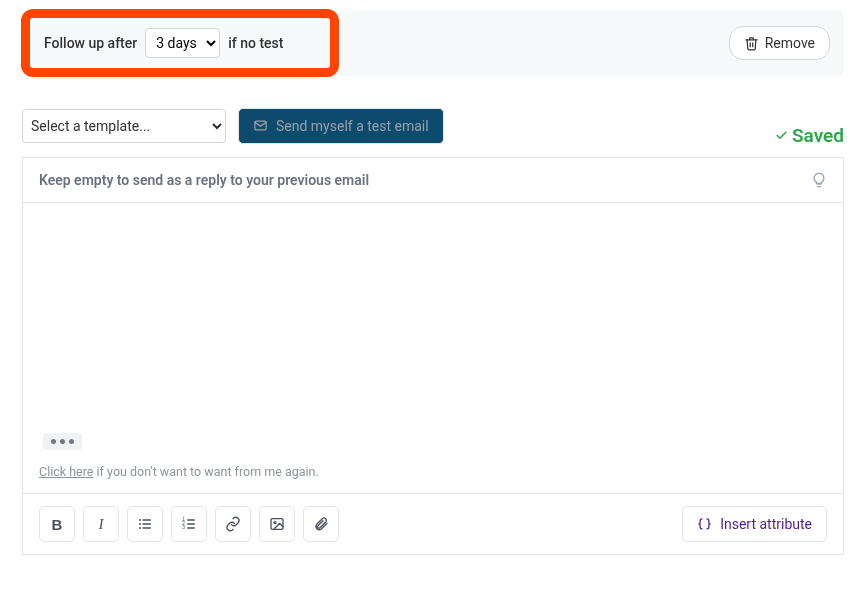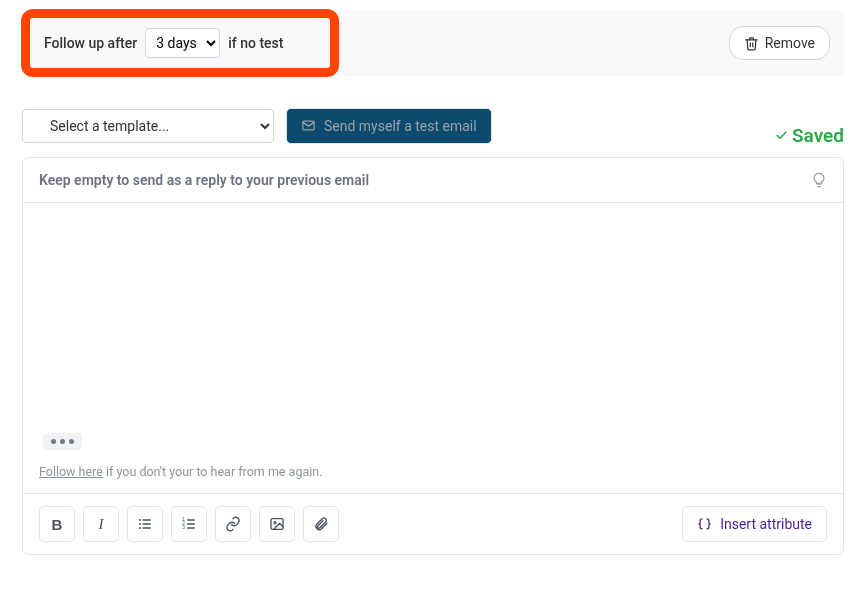--- a/index.html
+++ b/index.html
@@ -65,24 +65,24 @@
     
     .row2 {
       display:flex;
       align-items:center;
       gap:12px;
       margin-top:28px;
     }
     .template-select {
       border:1px solid #d1d5db;
       border-radius:4px;
-      padding:7px 23px;
+      padding:7px 4px;
       font-size:14px;
       background:#fff;
-      width:252px;
+      width:204px;
       font-family: inherit;
       color:#333;
     }
     .test-email-btn {
       display:inline-flex;
       align-items:center;
       gap:8px;
       border:1px solid #e2e4e8;
       background:#0c4a6e;
       border-radius:5px;
@@ -100,21 +100,21 @@
       display:inline-flex;
       align-items:center;
       gap:4px;
       margin-top:20px;
     }
     
     
     .editor {
       margin-top:10px;
       border:1px solid #e1e4e8;
-      border-radius:6px;
+      border-radius:0;
     }
     .subject {
       border-bottom:1px solid #e1e4e8;
       padding:14px 16px;
       display:flex;
       align-items:center;
       justify-content:space-between;
     }
     .subject input {
       border:none;
@@ -244,21 +244,21 @@
       </svg>
   </div>
   <div class="body-area">
     <div class="dots">
       <span></span>
         <span></span>
         <span></span>
     </div>
   </div>
   <div class="unsub">
-    <a href="#">Follow here</a><span> if you don't your to hear from me again.</span>
+    <a href="#">Click here</a><span> if you don't want to want from me again.</span>
   </div>
   <div class="toolbar">
     <button class="tbtn">
         <span class="bold-b">B</span>
       </button>
     <button class="tbtn">
         <span class="italic-i">I</span>
       </button>
     <button class="tbtn">
       <svg viewBox="0 0 24 24" fill="none" stroke="currentColor" stroke-width="2" stroke-linecap="round">

